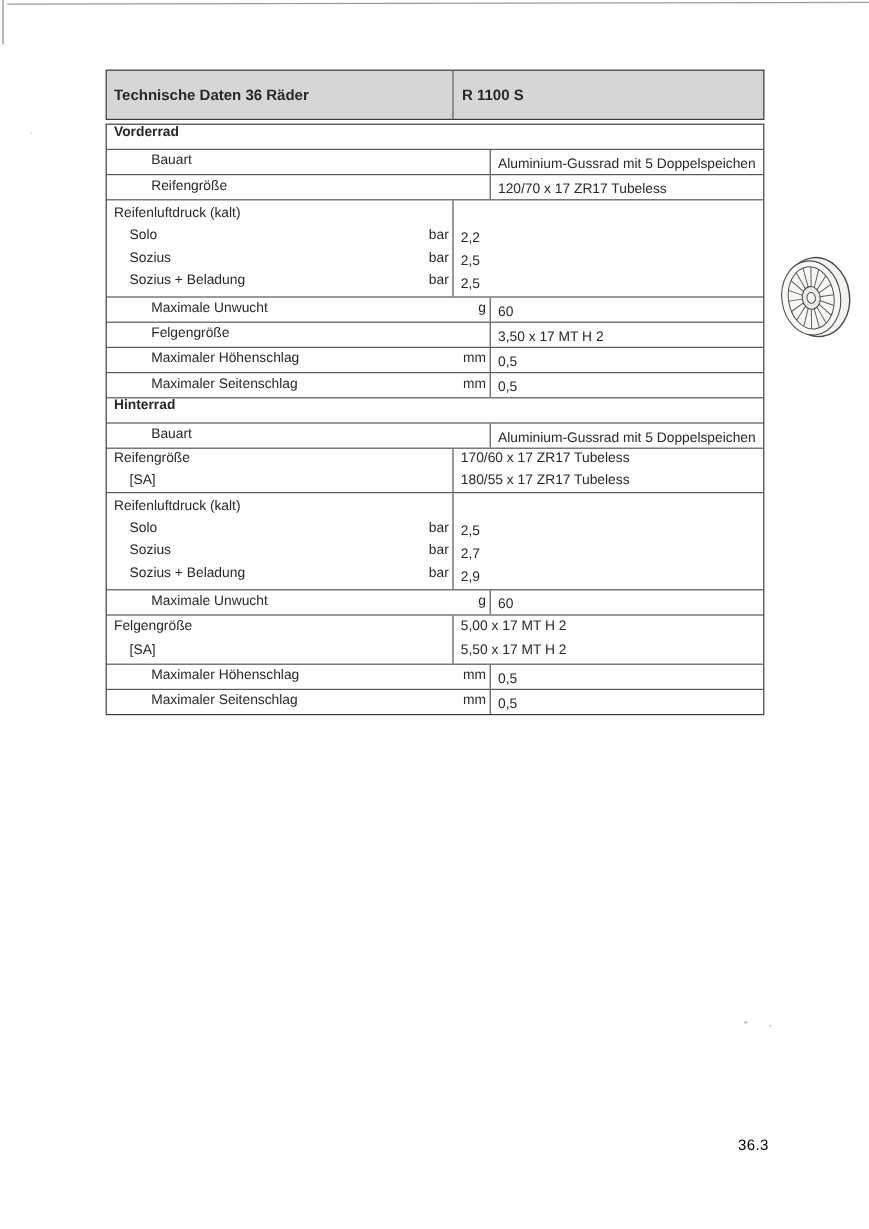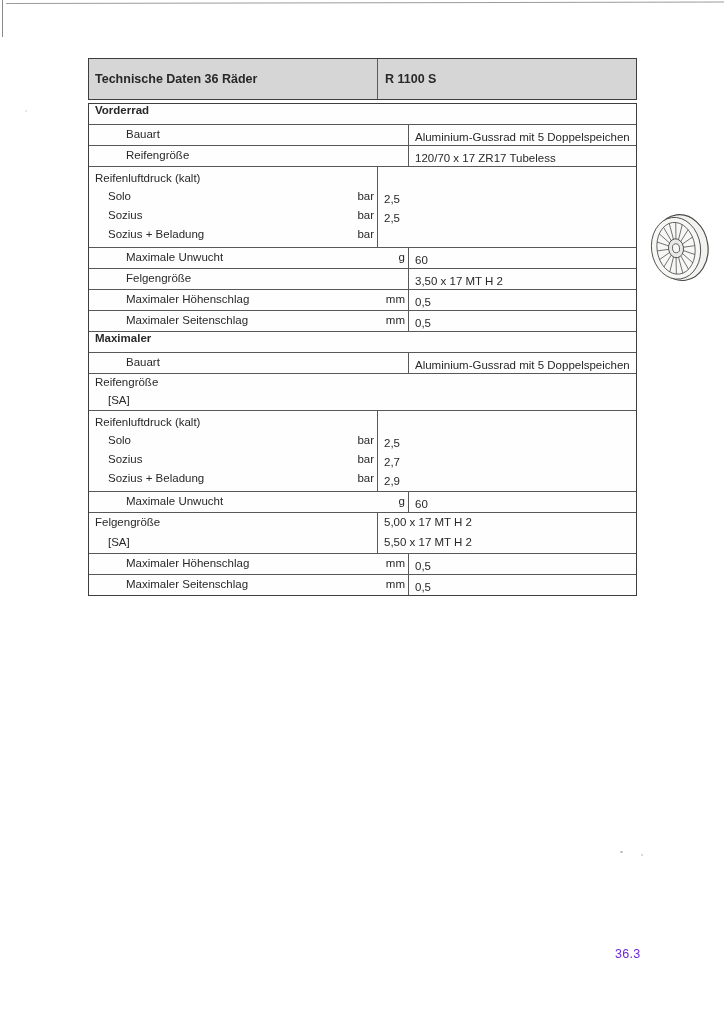--- a/index.html
+++ b/index.html
@@ -78,21 +78,21 @@
   .gsub{height:19px;display:flex;padding-left:19px;padding-right:3px;}
   .gblank{height:23px;}
   .gval{height:19px;display:flex;align-items:center;padding-left:6px;}
 
   
   .wheel-figure{position:absolute;left:648px;top:208px;width:66px;height:80px;}
 
   
   .page-number{
     position:absolute;left:615px;top:947px;
-    font-size:12.5px;color:#6d28d9;letter-spacing:0.3px;
+    font-size:12.5px;color:#000000;letter-spacing:0.3px;
   }
 </style>
 </head>
 <body>
 
 <div class="scan-top-line"></div>
 <div class="scan-left-line"></div>
 <div class="speck speck-a"></div>
 <div class="speck speck-b"></div>
 <div class="speck speck-c"></div>
@@ -141,20 +141,21 @@
           <span>Sozius</span>
           <span class="unit">bar</span>
         </div>
         <div class="gsub">
           <span>Sozius + Beladung</span>
           <span class="unit">bar</span>
         </div>
       </div>
       <div class="gv">
         <div class="gblank"></div>
+        <div class="gval">2,2</div>
         <div class="gval">2,5</div>
         <div class="gval">2,5</div>
       </div>
     </div>
 
     <div class="trow stdrow">
       <div class="cl">
         <span>Maximale Unwucht</span>
         <span class="unit">g</span>
       </div>
@@ -187,37 +188,41 @@
       <div class="cl">
         <span>Maximaler Seitenschlag</span>
         <span class="unit">mm</span>
       </div>
       <div class="cv">
         <span>0,5</span>
       </div>
     </div>
 
     <div class="trow sectionrow">
-      <span>Maximaler</span>
+      <span>Hinterrad</span>
     </div>
 
     <div class="trow stdrow">
       <div class="cl">
         <span>Bauart</span>
         <span class="unit"></span>
       </div>
       <div class="cv">
         <span>Aluminium-Gussrad mit 5 Doppelspeichen</span>
       </div>
     </div>
 
     <div class="trow row2">
       <div class="cl2">
         <div class="ln">Reifengröße</div>
         <div class="ln indent">[SA]</div>
+      </div>
+      <div class="cv2">
+        <div class="ln">170/60 x 17 ZR17 Tubeless</div>
+        <div class="ln">180/55 x 17 ZR17 Tubeless</div>
       </div>
     </div>
 
     <div class="trow group">
       <div class="gl">
         <div class="gtitle">Reifenluftdruck (kalt)</div>
         <div class="gsub">
           <span>Solo</span>
           <span class="unit">bar</span>
         </div>

